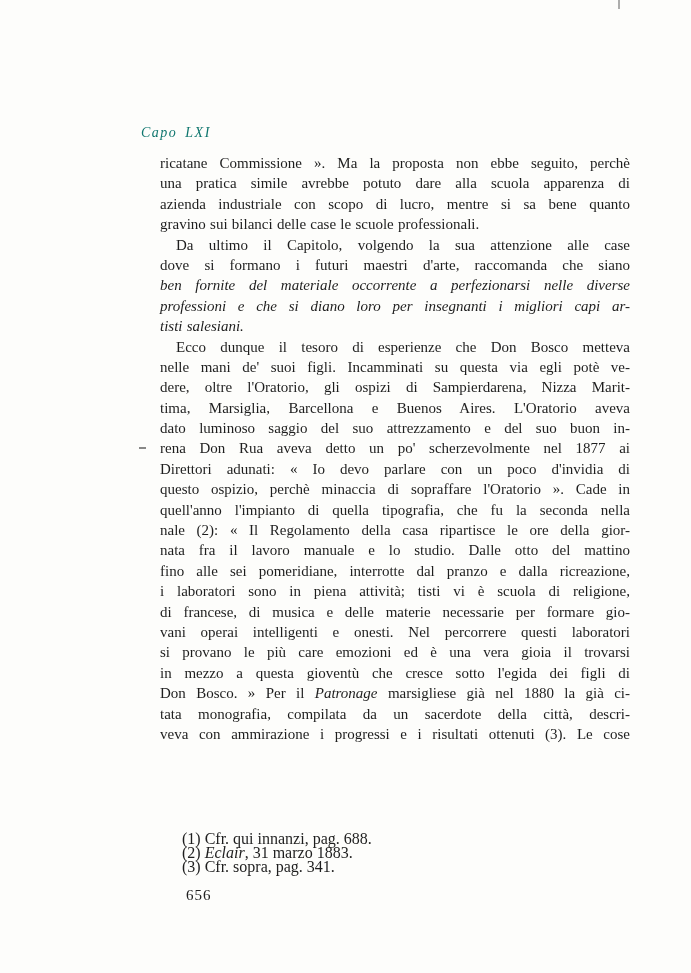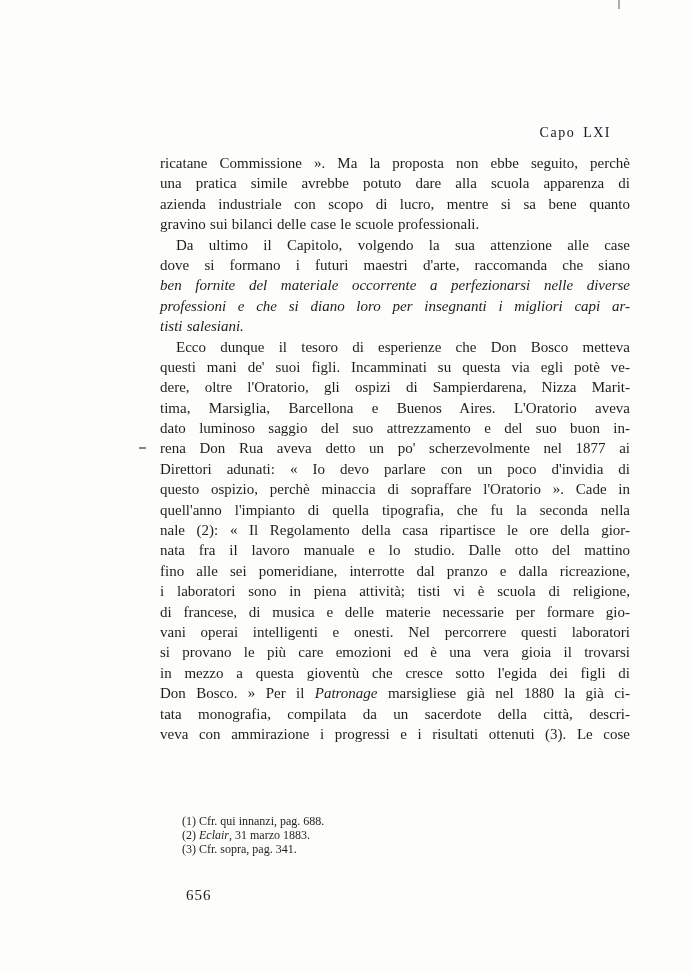--- a/index.html
+++ b/index.html
@@ -14,25 +14,26 @@
     background: #fdfdfb;
     overflow: hidden;
     font-family: "Liberation Serif", "DejaVu Serif", serif;
     color: #1e1e1e;
   }
   .running-head {
     position: absolute;
     top: 125px;
     left: 141px;
     width: 470px;
-    text-align: right;
+    text-align: left;
+    font-style: italic;
     font-size: 14px;
     letter-spacing: 1.5px;
     word-spacing: 3px;
-    color: #0f172a;
+    color: #0f766e;
   }
   .body-text {
     position: absolute;
     top: 153px;
     left: 160px;
     width: 470px;
     font-size: 15px;
     line-height: 20.4px;
     word-spacing: 0.5px;
   }
@@ -48,24 +49,24 @@
     text-align-last: left;
   }
   .line.indent {
     padding-left: 16px;
   }
   .it {
     font-style: italic;
   }
   .footnotes {
     position: absolute;
-    top: 814px;
+    top: 832px;
     left: 182px;
     width: 420px;
-    font-size: 12px;
+    font-size: 16px;
     line-height: 14.2px;
   }
   .footnotes .line {
     text-align: left;
     text-align-last: left;
     height: 14.2px;
   }
   .page-number {
     position: absolute;
     top: 863px;
@@ -106,21 +107,21 @@
       <div class="line"><span>ricatane Commissione ». Ma la proposta non ebbe seguito, perchè</span></div>
       <div class="line"><span>una pratica simile avrebbe potuto dare alla scuola apparenza di</span></div>
       <div class="line"><span>azienda industriale con scopo di lucro, mentre si sa bene quanto</span></div>
       <div class="line end"><span>gravino sui bilanci delle case le scuole professionali.</span></div>
       <div class="line indent"><span>Da ultimo il Capitolo, volgendo la sua attenzione alle case</span></div>
       <div class="line"><span>dove si formano i futuri maestri d'arte, raccomanda che siano</span></div>
       <div class="line"><span class="it">ben fornite del materiale occorrente a perfezionarsi nelle diverse</span></div>
       <div class="line"><span class="it">professioni e che si diano loro per insegnanti i migliori capi ar-</span></div>
       <div class="line end"><span class="it">tisti salesiani.</span></div>
       <div class="line indent"><span>Ecco dunque il tesoro di esperienze che Don Bosco metteva</span></div>
-      <div class="line"><span>questi mani de' suoi figli. Incamminati su questa via egli potè ve-</span></div>
+      <div class="line"><span>nelle mani de' suoi figli. Incamminati su questa via egli potè ve-</span></div>
       <div class="line"><span>dere, oltre l'Oratorio, gli ospizi di Sampierdarena, Nizza Marit-</span></div>
       <div class="line"><span>tima, Marsiglia, Barcellona e Buenos Aires. L'Oratorio aveva</span></div>
       <div class="line"><span>dato luminoso saggio del suo attrezzamento e del suo buon in-</span></div>
       <div class="line"><span>rena Don Rua aveva detto un po' scherzevolmente nel 1877 ai</span></div>
       <div class="line"><span>Direttori adunati: « Io devo parlare con un poco d'invidia di</span></div>
       <div class="line"><span>questo ospizio, perchè minaccia di sopraffare l'Oratorio ». Cade in</span></div>
       <div class="line"><span>quell'anno l'impianto di quella tipografia, che fu la seconda nella</span></div>
       <div class="line"><span>nale (2): « Il Regolamento della casa ripartisce le ore della gior-</span></div>
       <div class="line"><span>nata fra il lavoro manuale e lo studio. Dalle otto del mattino</span></div>
       <div class="line"><span>fino alle sei pomeridiane, interrotte dal pranzo e dalla ricreazione,</span></div>

